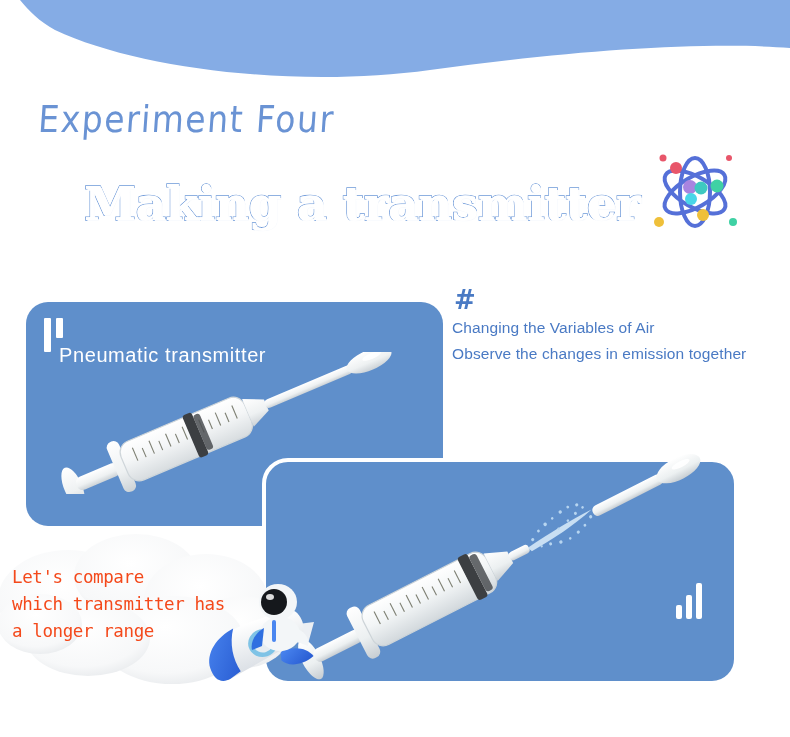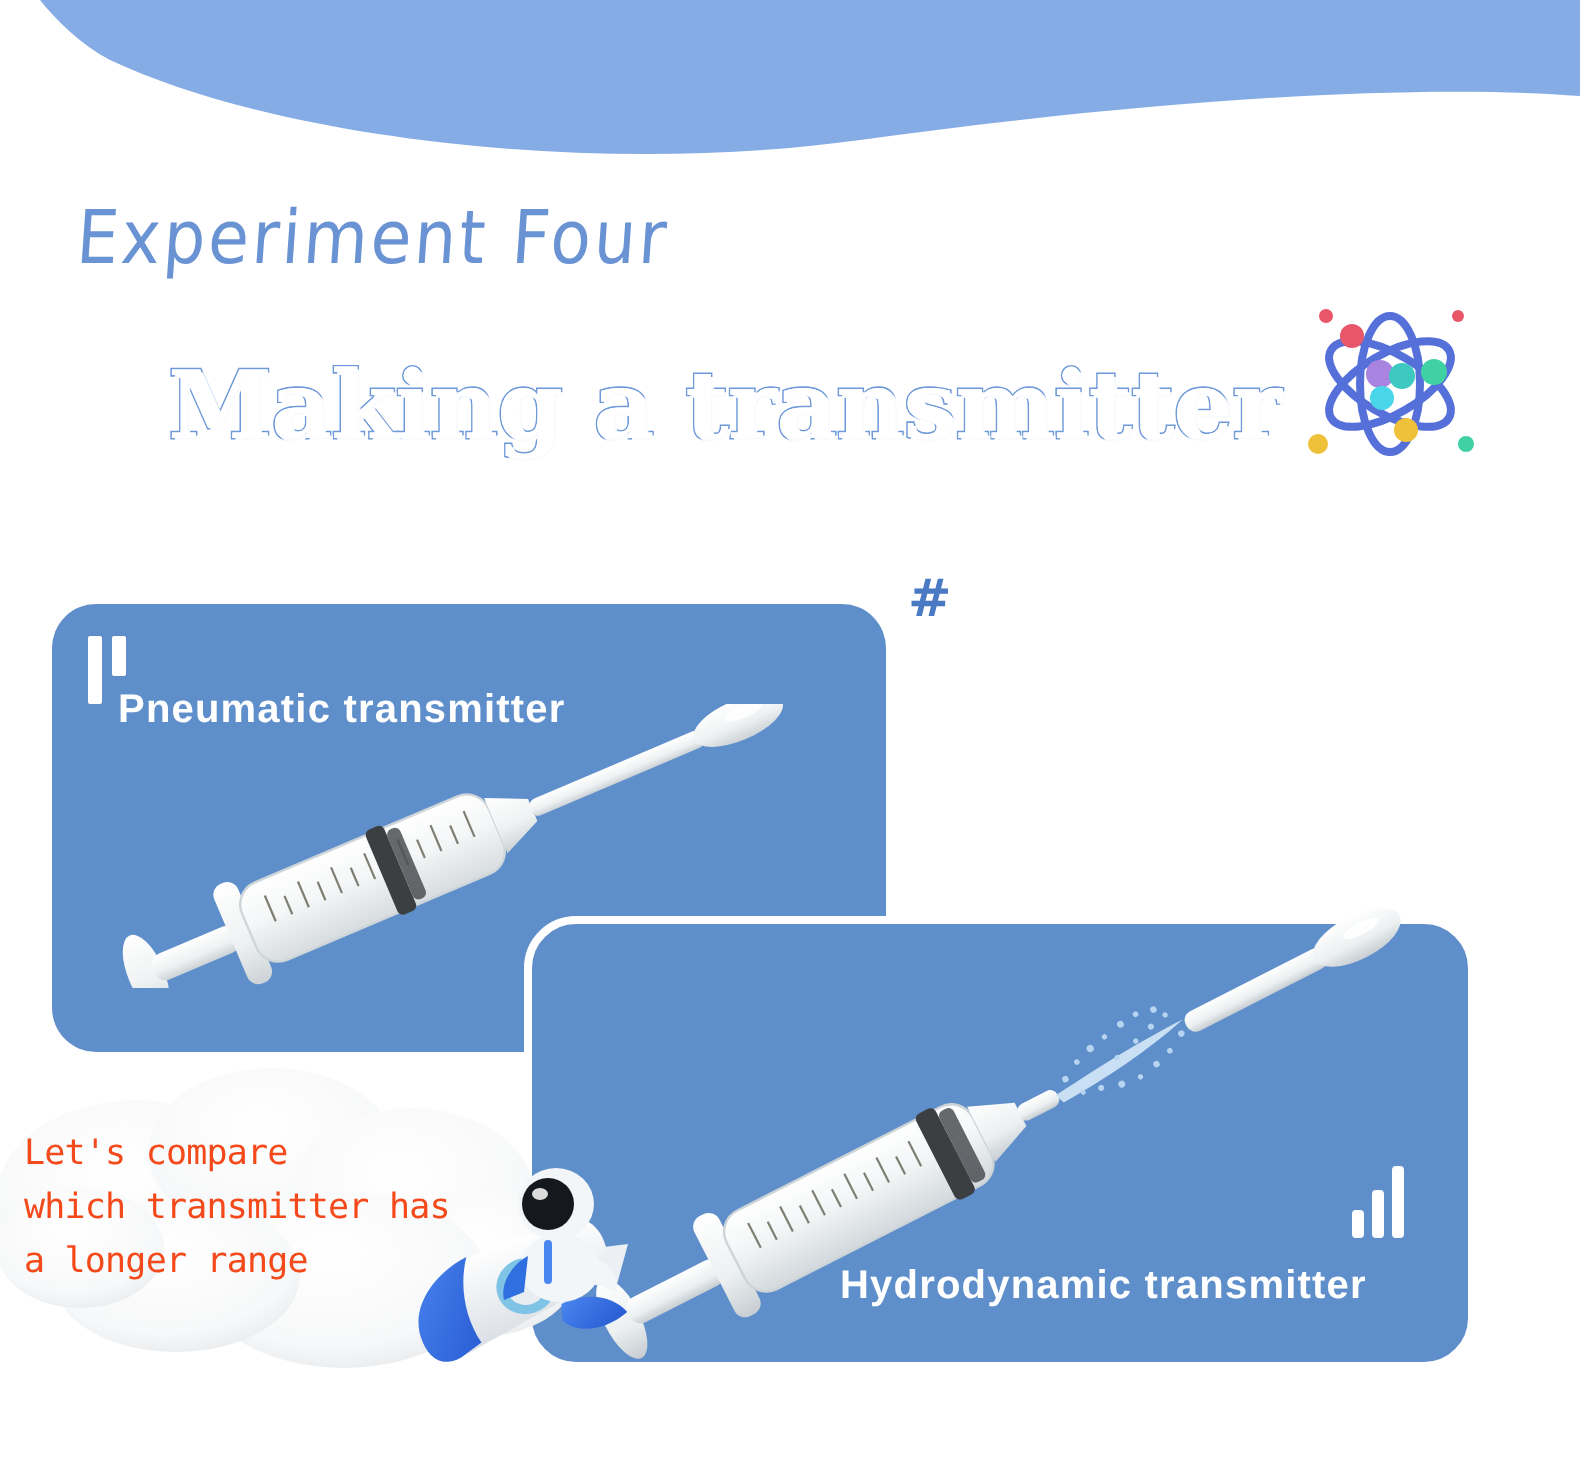--- a/index.html
+++ b/index.html
@@ -57,21 +57,21 @@
     left:262px;top:458px;width:476px;height:227px;
     border:4px solid #ffffff;
     box-sizing:border-box;
     border-radius:26px;
   }
 
   .card-label{
     position:absolute;
     color:#ffffff;
     font-family:"Liberation Sans", sans-serif;
-    font-weight:700;
+    font-weight:400;
     letter-spacing:.6px;
     white-space:nowrap;
   }
   #label-pneumatic{left:59px;top:344px;font-size:20px;}
   #label-hydro{left:420px;top:632px;font-size:20px;}
 
   
   .quote-icon{position:absolute;left:44px;top:318px;width:26px;height:34px;}
   .quote-icon .b1{position:absolute;left:0;top:0;width:7px;height:34px;background:#fff;border-radius:1px;}
   .quote-icon .b2{position:absolute;left:12px;top:0;width:7px;height:20px;background:#fff;border-radius:1px;}
@@ -208,21 +208,20 @@
     </g>
   </svg>
 
   <div class="card" id="card-hydro"></div>
 
   <div class="bars-icon">
     <i class="s1"></i>
       <i class="s2"></i>
       <i class="s3"></i>
   </div>
-  <div class="card-label" id="label-hydro">Hydrodynamic transmitter</div>
 
   <svg class="syringe" id="syringe-water" viewBox="0 0 460 248">
     <defs>
       <linearGradient id="gGlass2" x1="0" y1="0" x2="0" y2="1">
         <stop offset="0%" stop-color="#ffffff"></stop>
         <stop offset="45%" stop-color="#f2f5f6"></stop>
         <stop offset="100%" stop-color="#d2d8dc"></stop>
       </linearGradient>
       <linearGradient id="gWhite2" x1="0" y1="0" x2="0" y2="1">
         <stop offset="0%" stop-color="#ffffff"></stop>
@@ -335,15 +334,17 @@
       <ellipse cx="20" cy="17" rx="4" ry="3" fill="#ffffff" opacity=".85"></ellipse>
       <ellipse cx="30" cy="54" rx="20" ry="17" fill="#f3f6f8"></ellipse>
       <path d="M14 48 C 6 52 0 62 2 70 L12 66 Z" fill="#2f6fe0"></path>
       <rect x="22" y="40" width="4" height="22" rx="2" fill="#4a86f0"></rect>
       <path d="M44 48 C 54 50 60 58 58 66 L48 62 Z" fill="#f3f6f8"></path>
     </g>
   </svg>
 
   <div class="notes">
     <div class="hash">#</div>
+    <p>Changing the Variables of Air</p>
+    <p>Observe the changes in emission together</p>
   </div>
 
 </div>
 
 </body></html>

